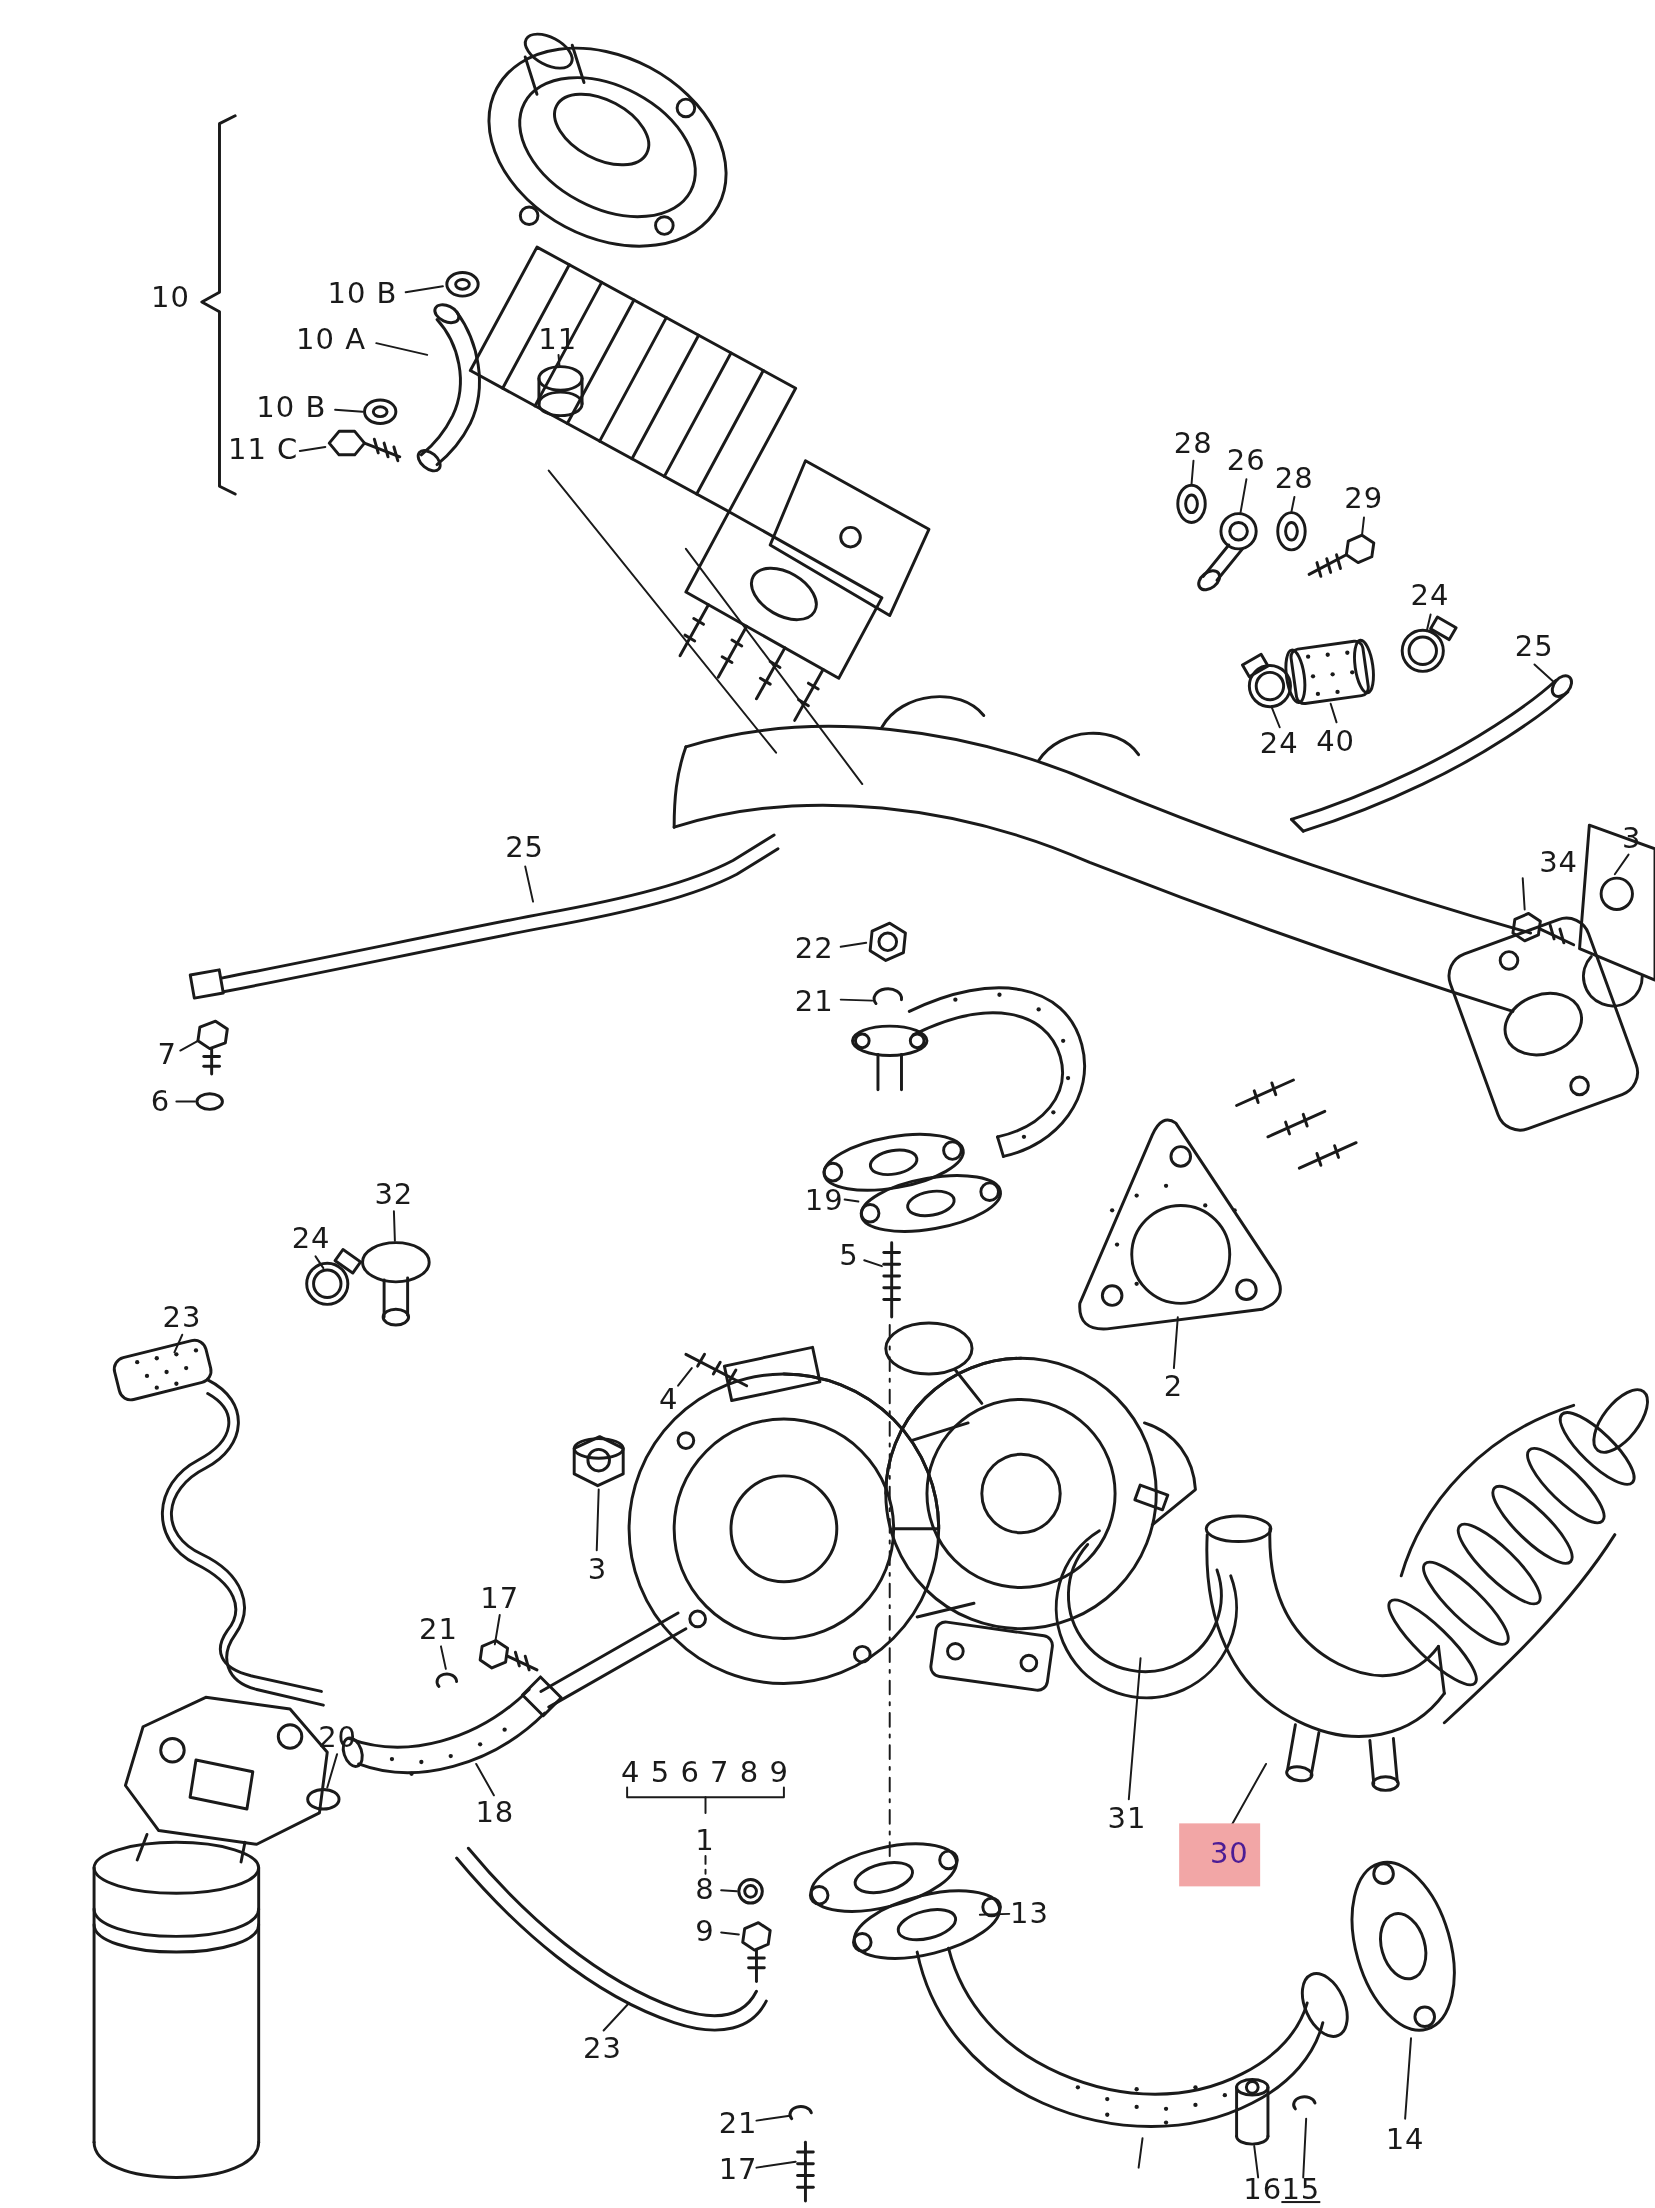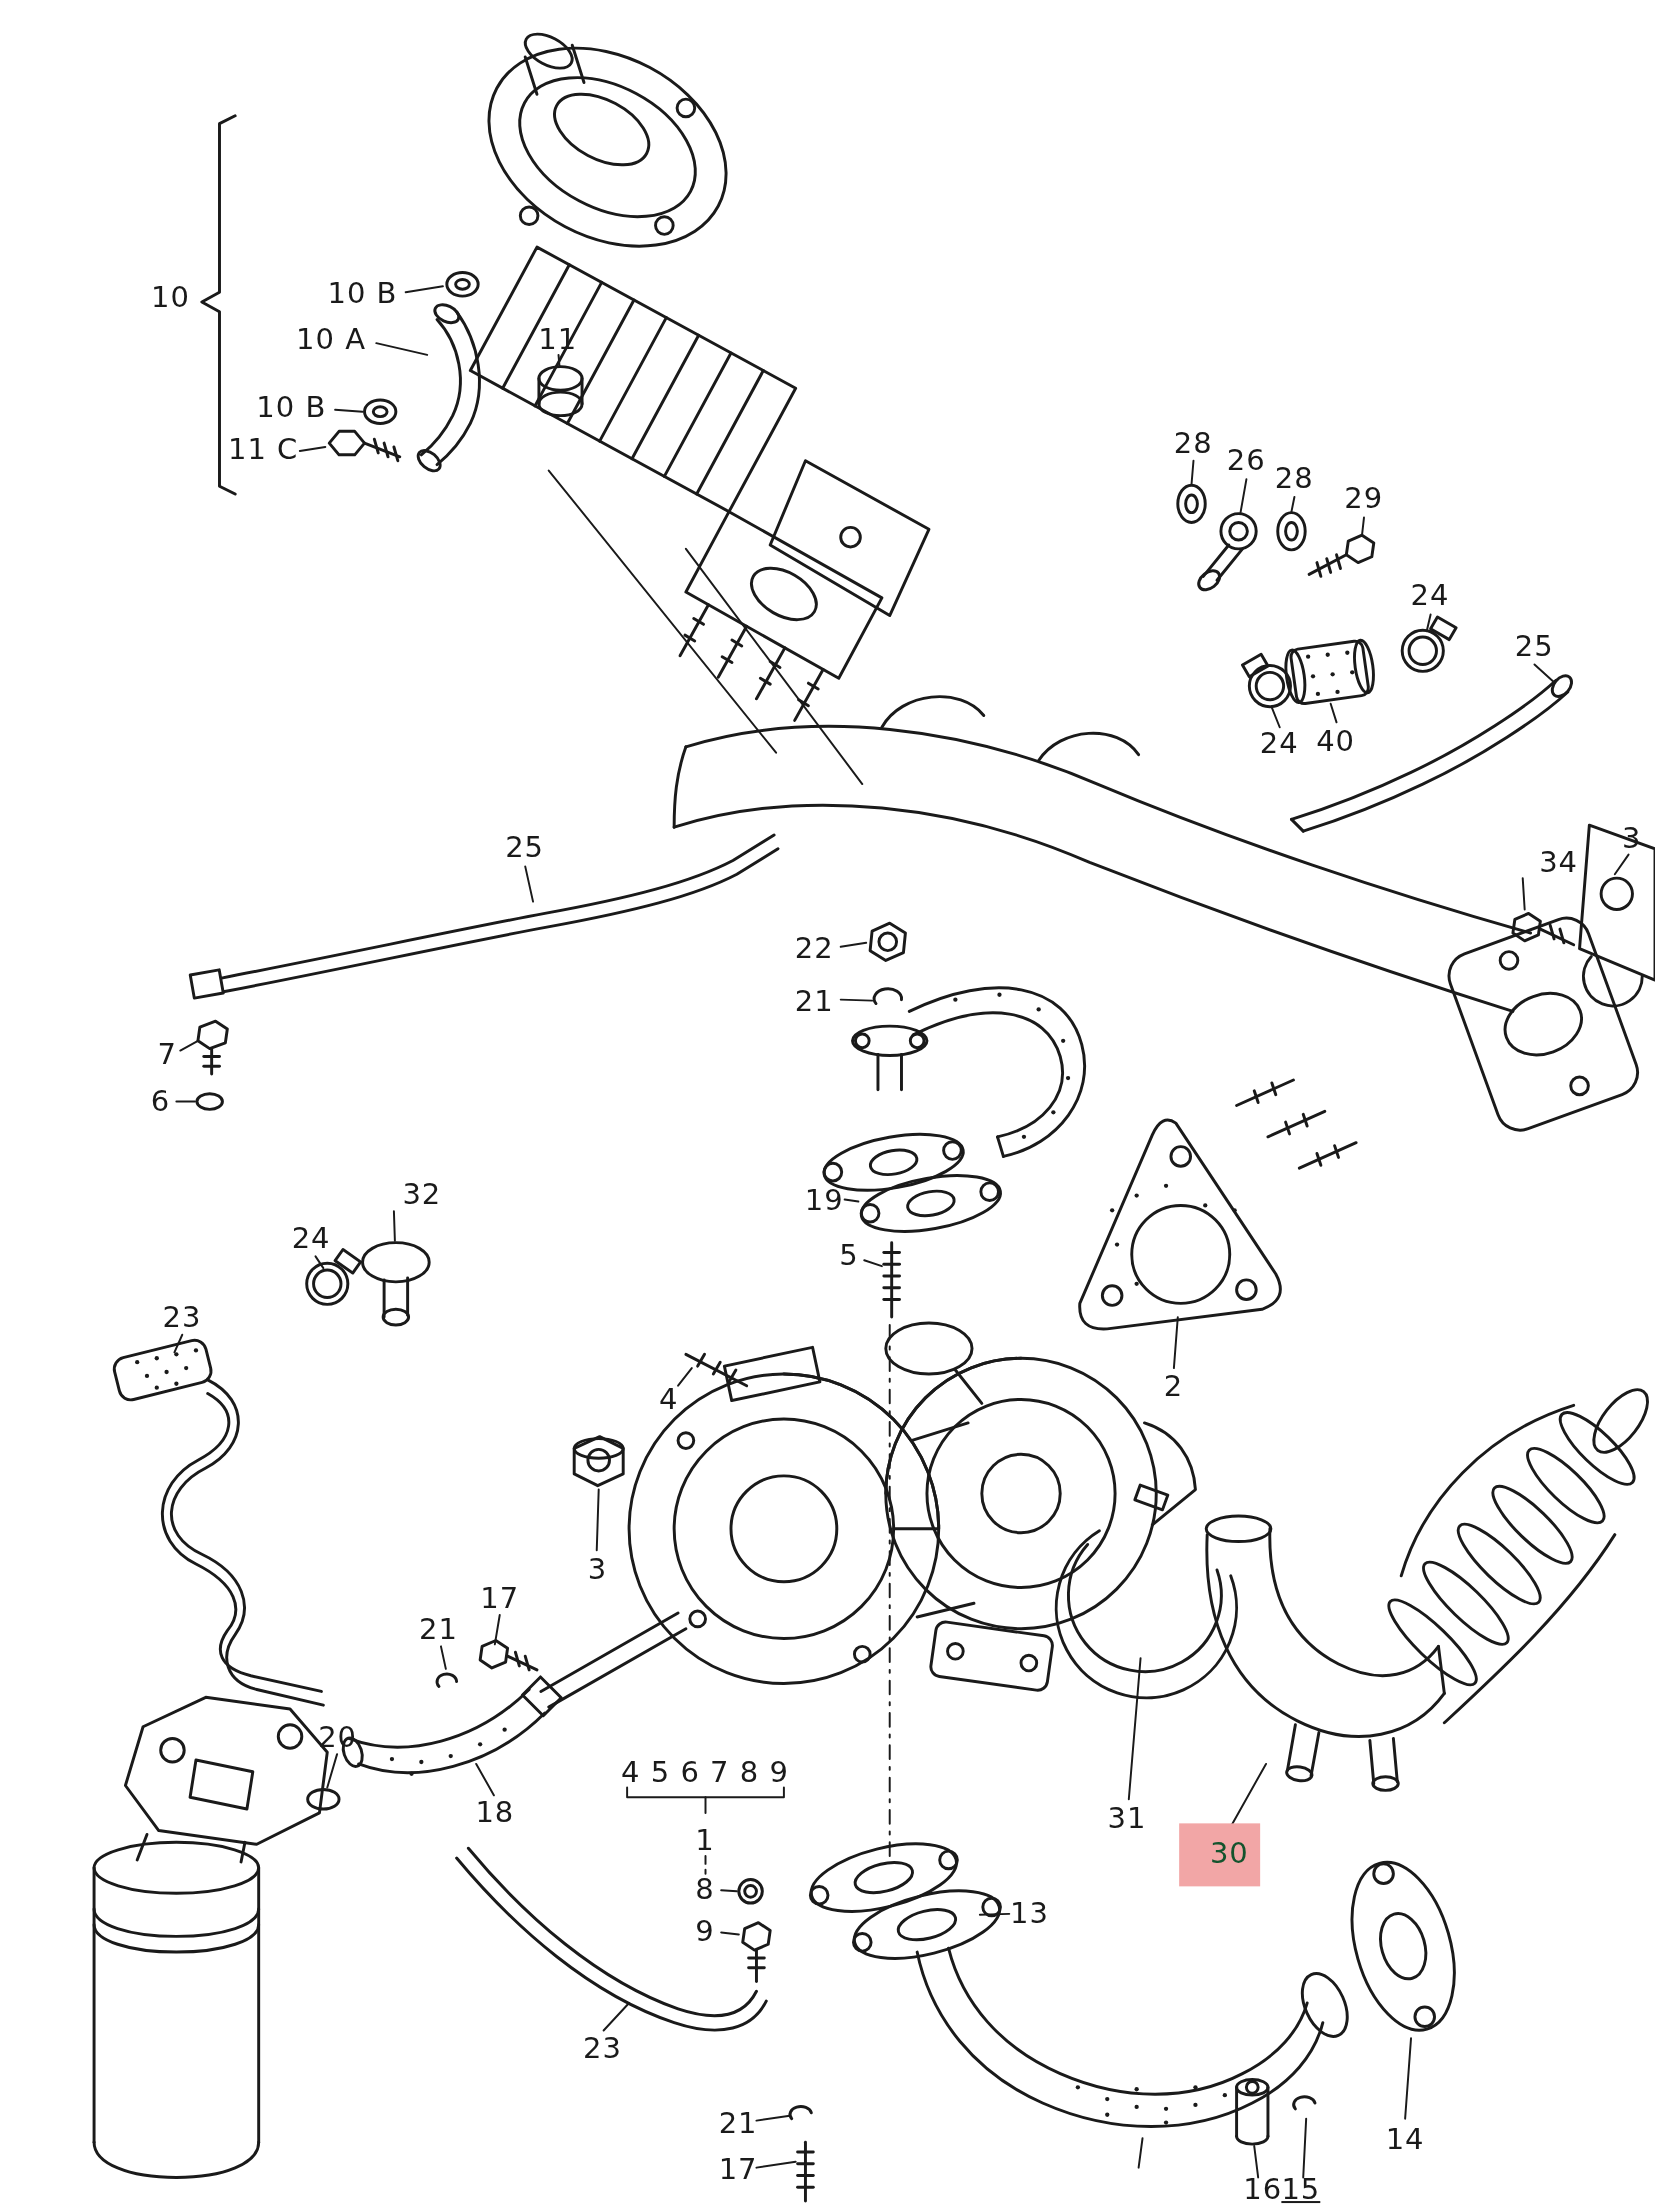--- a/index.html
+++ b/index.html
@@ -556,36 +556,36 @@
       <div class="callout" style="left: 80.7%; top: 33.6%; color: rgb(26, 26, 26);">40</div>
       <div class="callout" style="left: 31.7%; top: 38.4%; color: rgb(26, 26, 26);">25</div>
       <div class="callout" style="left: 92%; top: 39.1%; color: rgb(26, 26, 26); margin-left: 36px;">34</div>
       <div class="callout" style="left: 98.6%; top: 38%; color: rgb(26, 26, 26);">3</div>
       <div class="callout" style="left: 49.2%; top: 43%; color: rgb(26, 26, 26);">22</div>
       <div class="callout" style="left: 49.2%; top: 45.4%; color: rgb(26, 26, 26);">21</div>
       <div class="callout" style="left: 10.1%; top: 47.8%; color: rgb(26, 26, 26);">7</div>
       <div class="callout" style="left: 9.7%; top: 49.9%; color: rgb(26, 26, 26);">6</div>
       <div class="callout" style="left: 49.8%; top: 54.4%; color: rgb(26, 26, 26);">19</div>
       <div class="callout" style="left: 51.3%; top: 56.9%; color: rgb(26, 26, 26);">5</div>
-      <div class="callout" style="left: 23.8%; top: 54.1%; color: rgb(26, 26, 26); margin-left: 28px;">32</div>
+      <div class="callout" style="left: 23.8%; top: 54.1%; color: rgb(26, 26, 26);">32</div>
       <div class="callout" style="left: 18.8%; top: 56.1%; color: rgb(26, 26, 26);">24</div>
       <div class="callout" style="left: 11%; top: 59.7%; color: rgb(26, 26, 26);">23</div>
       <div class="callout" style="left: 70.9%; top: 62.8%; color: rgb(26, 26, 26);">2</div>
       <div class="callout" style="left: 40.4%; top: 63.4%; color: rgb(26, 26, 26);">4</div>
       <div class="callout" style="left: 36.1%; top: 71.1%; color: rgb(26, 26, 26);">3</div>
       <div class="callout" style="left: 30.2%; top: 72.4%; color: rgb(26, 26, 26);">17</div>
       <div class="callout" style="left: 26.5%; top: 73.8%; color: rgb(26, 26, 26);">21</div>
       <div class="callout" style="left: 20.4%; top: 78.7%; color: rgb(26, 26, 26);">20</div>
       <div class="callout" style="left: 29.9%; top: 82.1%; color: rgb(26, 26, 26);">18</div>
       <div class="callout" style="left: 42.6%; top: 80.3%; color: rgb(26, 26, 26); text-align: right;">4 5 6 7 8 9</div>
       <div class="callout" style="left: 42.6%; top: 83.4%; color: rgb(26, 26, 26);">1</div>
       <div class="callout" style="left: 42.6%; top: 85.6%; color: rgb(26, 26, 26);">8</div>
       <div class="callout" style="left: 42.6%; top: 87.5%; color: rgb(26, 26, 26);">9</div>
       <div class="callout" style="left: 68.1%; top: 82.4%; color: rgb(26, 26, 26);">31</div>
-      <div class="callout highlighted" style="left: 73.7%; top: 84%; color: #14532d; background: rgb(242, 166, 166); padding-left: 31px;">30</div>
+      <div class="callout highlighted" style="left: 73.7%; top: 84%; color: #4c1d95; background: rgb(242, 166, 166); padding-left: 31px;">30</div>
       <div class="callout" style="left: 62.2%; top: 86.7%; color: rgb(26, 26, 26);">13</div>
       <div class="callout" style="left: 36.4%; top: 92.8%; color: rgb(26, 26, 26);">23</div>
       <div class="callout" style="left: 44.6%; top: 96.2%; color: rgb(26, 26, 26);">21</div>
       <div class="callout" style="left: 44.6%; top: 98.3%; color: rgb(26, 26, 26);">17</div>
       <div class="callout" style="left: 68.7%; top: 98.5%; color: #0c4a6e; margin-top: 48px;">12</div>
       <div class="callout" style="left: 76.3%; top: 99.2%; color: rgb(26, 26, 26);">16</div>
       <div class="callout" style="left: 78.6%; top: 99.2%; color: rgb(26, 26, 26); text-decoration: underline;">15</div>
       <div class="callout" style="left: 84.9%; top: 96.9%; color: rgb(26, 26, 26);">14</div>
     </div>
 

